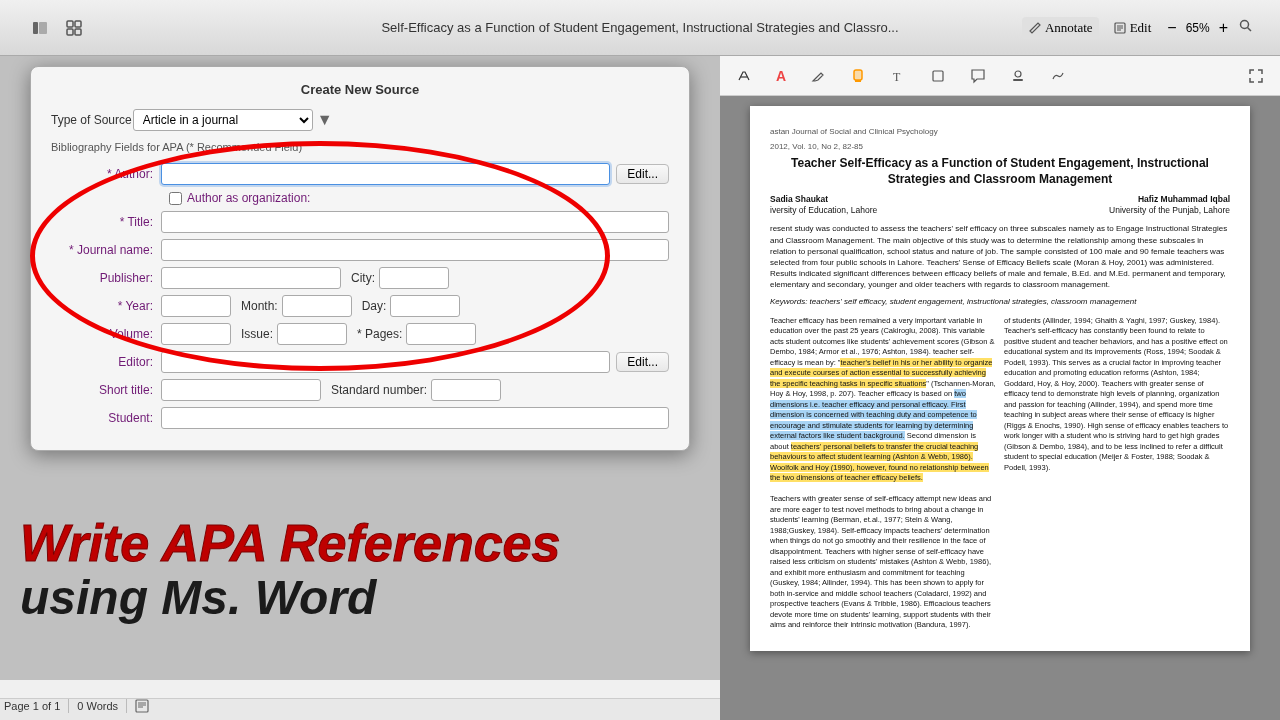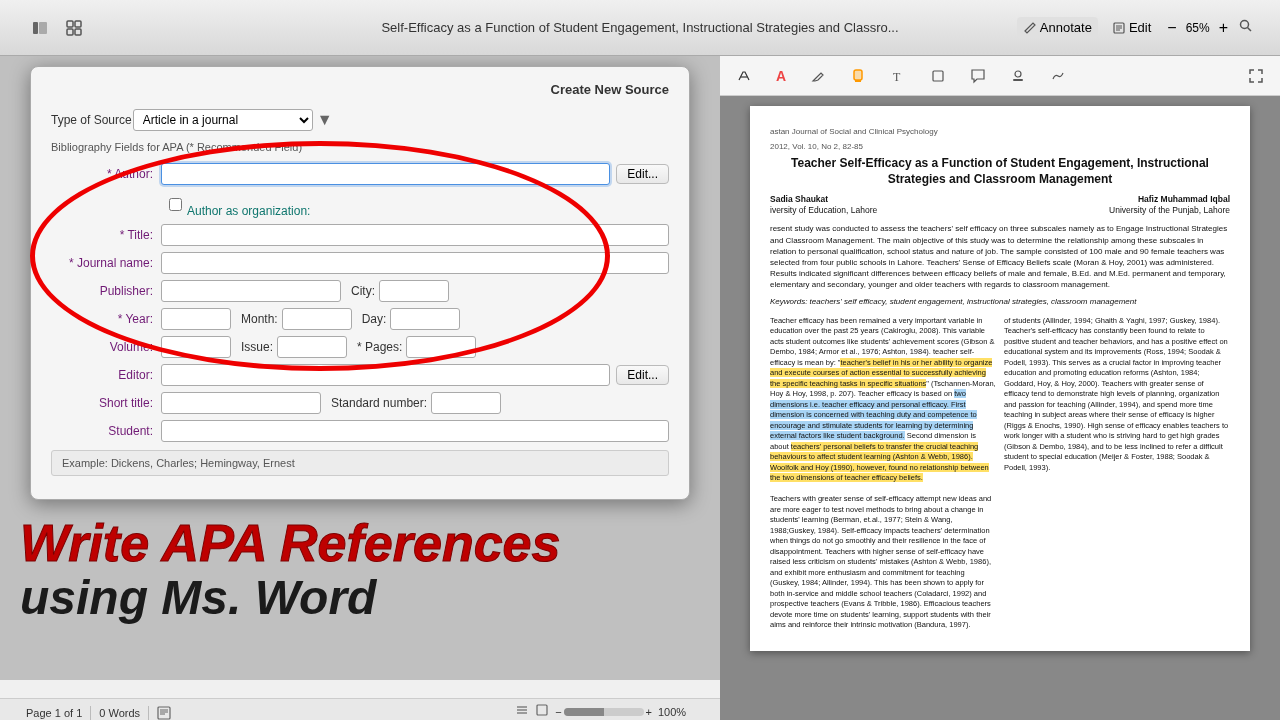--- a/index.html
+++ b/index.html
@@ -63,21 +63,21 @@
     .dialog {
       background: #f5f5f5;
       border: 1px solid #aaa;
       border-radius: 8px;
       box-shadow: 0 4px 20px rgba(0,0,0,0.4);
       width: 660px;
       padding: 15px 20px 15px 20px;
     }
 
     .dialog-title {
-      text-align: right;
+      text-align: center;
       font-size: 13px;
       font-weight: 600;
       color: #333;
       margin-bottom: 12px;
     }
 
     .form-row {
       display: flex;
       align-items: center;
       margin-bottom: 6px;
@@ -124,22 +124,21 @@
       margin-bottom: 6px;
       margin-left: 118px;
     }
 
     .checkbox-row input[type=checkbox] {
       margin-right: 5px;
     }
 
     .checkbox-row label {
       font-size: 12px;
-      color: #0f766e;
-      margin-top: 13px;
+      color: #701a75;
     }
 
     .multi-field-row {
       display: flex;
       align-items: center;
       margin-bottom: 6px;
     }
 
     .multi-field-row .form-label {
       min-width: 110px;
@@ -285,20 +284,21 @@
     .pdf-tool-btn {
       background: none;
       border: none;
       padding: 3px 6px;
       border-radius: 4px;
       cursor: pointer;
       font-size: 13px;
       display: flex;
       align-items: center;
       gap: 3px;
+      font-family: Liberation Serif, serif;
     }
 
     .pdf-tool-btn.active {
       background: #e0e0e0;
     }
 
     .zoom-control {
       display: flex;
       align-items: center;
       gap: 3px;
@@ -402,25 +402,26 @@
     .highlight-blue {
       background: #a8d4f5;
     }
 
     
     .status-bar {
       height: 22px;
       background: #e8e8e8;
       border-top: 1px solid #ccc;
       display: flex;
-      align-items: flex-end;
-      padding: 0 26px;
+      align-items: flex-start;
+      padding: 0 4px;
       font-size: 11px;
       color: #333;
       gap: 10px;
+      flex-direction: column;
     }
 
     .status-progress {
       width: 80px;
       height: 8px;
       background: #ccc;
       border-radius: 4px;
       overflow: hidden;
     }
 
@@ -567,21 +568,20 @@
           <input type="text" style="width: 160px; height: 22px; border: 1px solid rgb(170, 170, 170); border-radius: 3px; background: white; font-size: 12px; padding: 0px 5px; outline: none;">
           <span class="group-label">Standard number:</span>
           <input type="text" class="small-input" style="margin-left: 4px;">
         </div>
 
         <div class="form-row">
           <span class="form-label">Student:</span>
           <input type="text" class="form-input" style="">
         </div>
 
-        <div class="example-text">Example: Dickens, Charles; Hemingway, Ernest</div>
 
       </div>
     </div>
 
     <div class="red-circle"></div>
 
     <div class="overlay-text" style="position:absolute;bottom:40px;left:0;right:0;height:220px;z-index:5;pointer-events:none;display:flex;flex-direction:column;justify-content:center;padding:0 20px;">
       <div class="overlay-line1">Write APA References</div>
       <div class="overlay-line2">using Ms. Word</div>
     </div>

